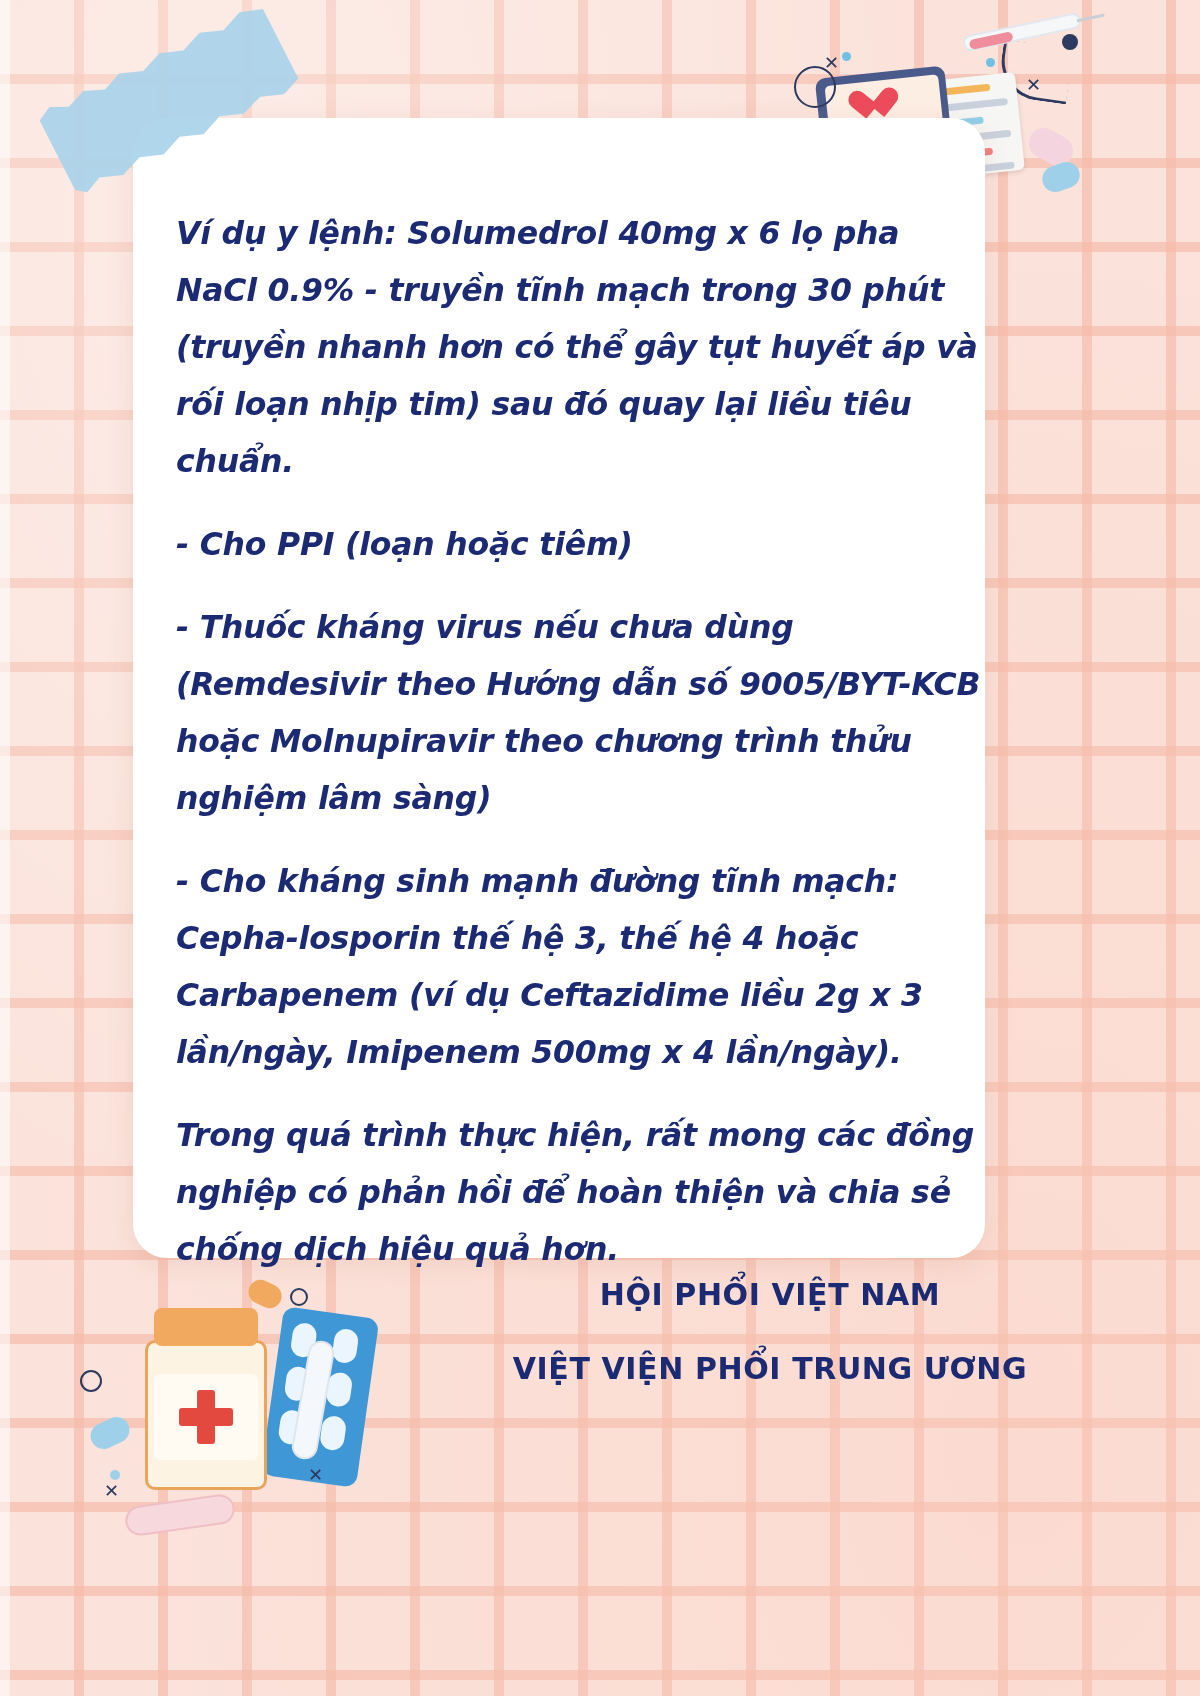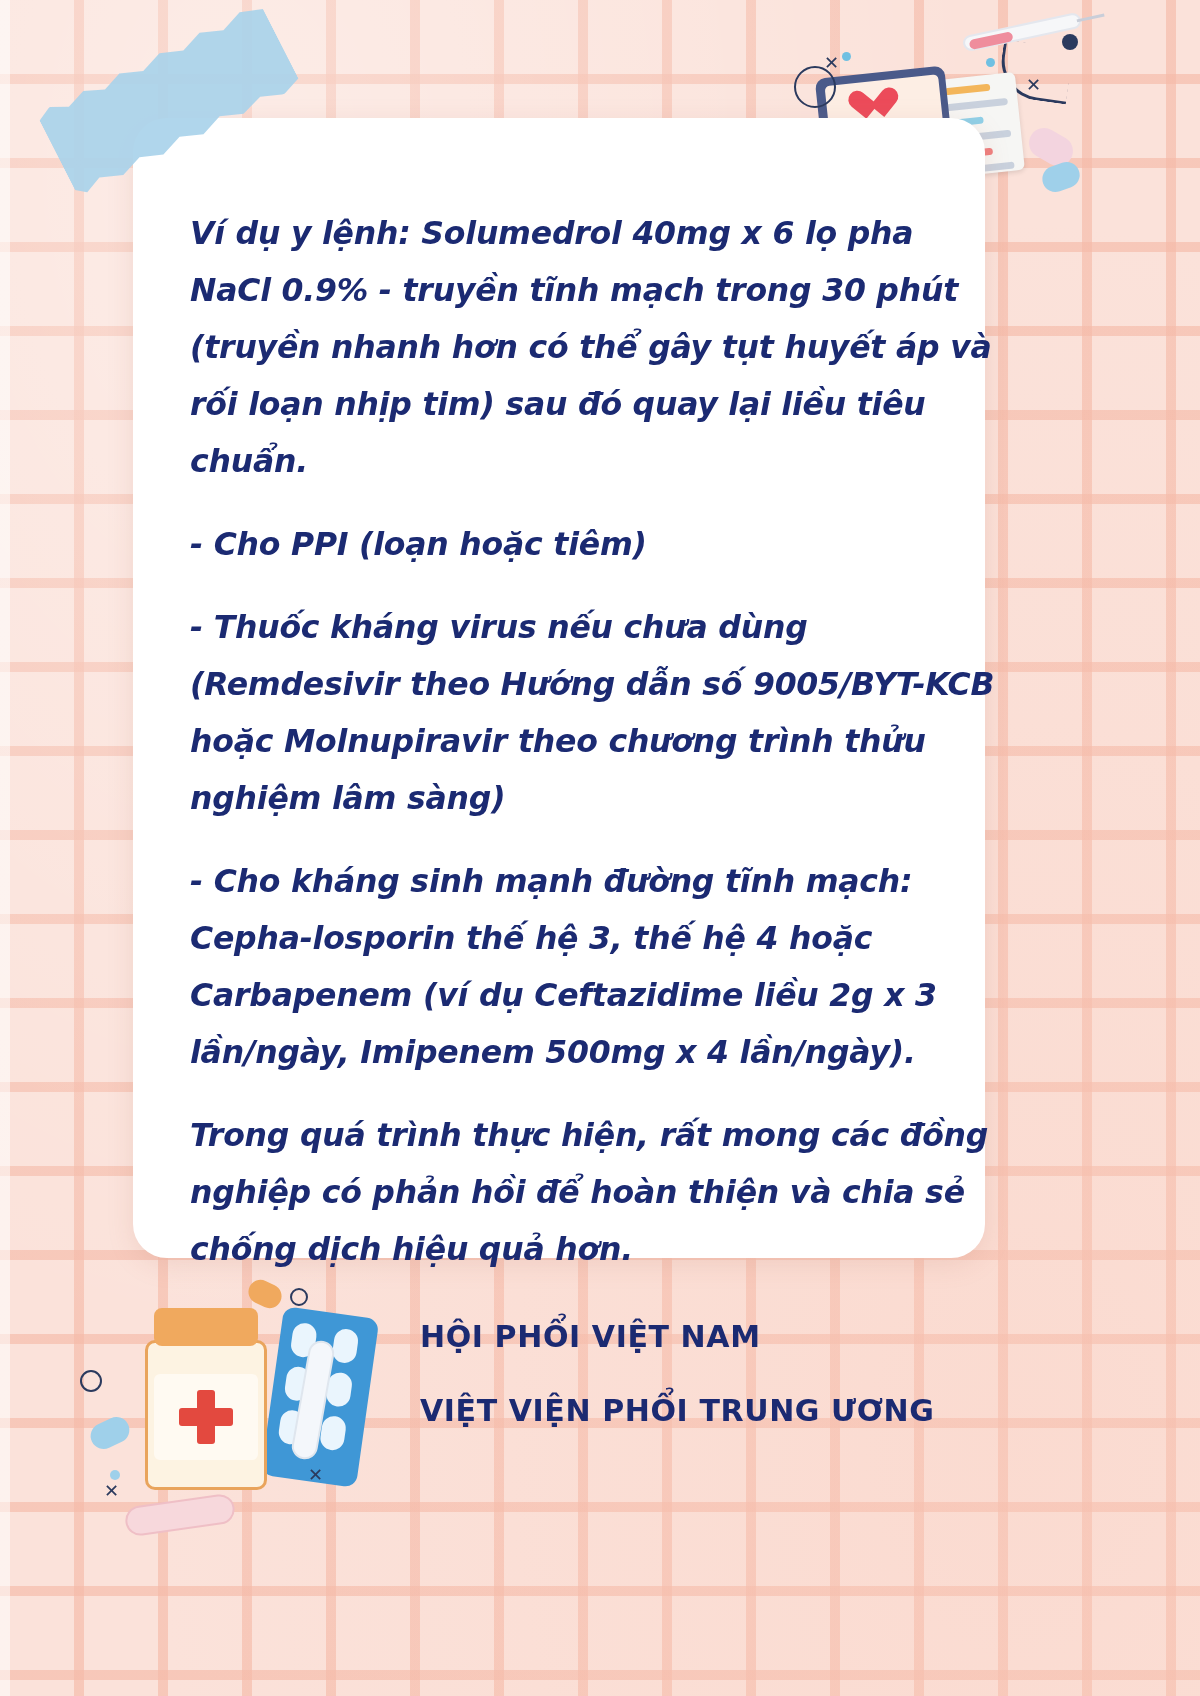--- a/index.html
+++ b/index.html
@@ -72,40 +72,40 @@
       38% 99%, 29% 90%, 20% 99%, 11% 90%, 4% 98%, 0% 90%
     );
   }
 
   
   .content {
     position: absolute;
     left: 176px;
     top: 205px;
     width: 810px;
-    margin-left: 14px;
   }
   .para {
     color: #1b2a72;
     font-family: "DejaVu Sans", sans-serif;
     font-weight: bold;
     font-style: italic;
     font-size: 31.5px;
     line-height: 57px;
     letter-spacing: -0.2px;
     margin-bottom: 26px;
   }
   .para:last-child { margin-bottom: 0; }
 
   
   .footer {
     position: absolute;
     left: 420px;
-    top: 1300px;
+    top: 1258px;
     width: 700px;
+    text-align: center;
   }
   .footer-line {
     color: #1b2a72;
     font-family: "DejaVu Sans", sans-serif;
     font-weight: bold;
     font-size: 30px;
     letter-spacing: 0.6px;
     line-height: 74px;
     white-space: nowrap;
   }

